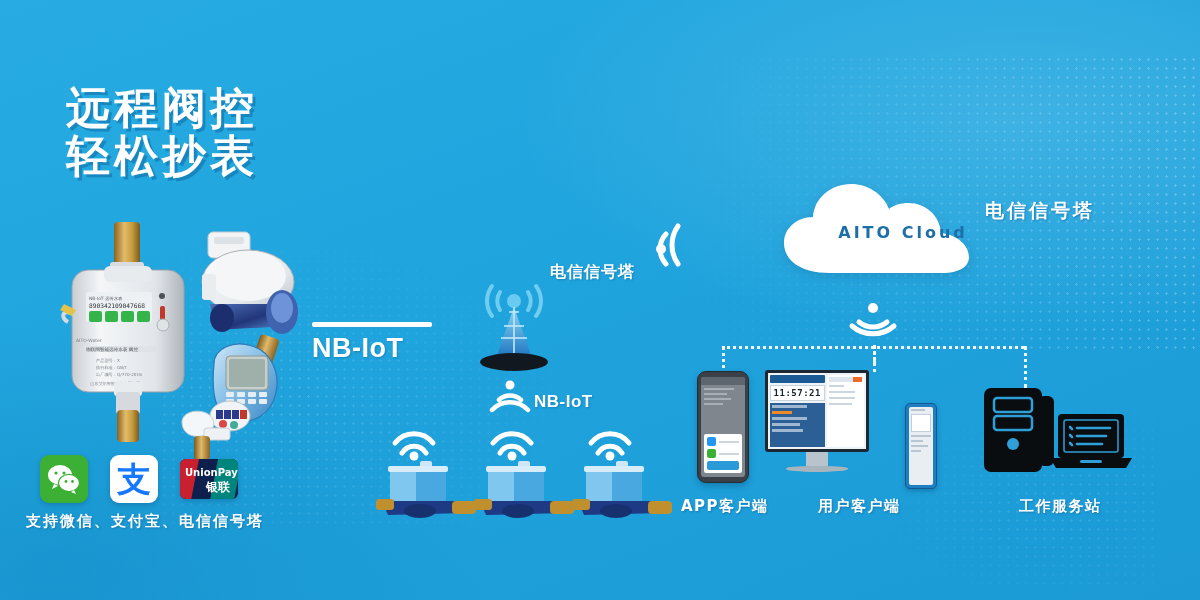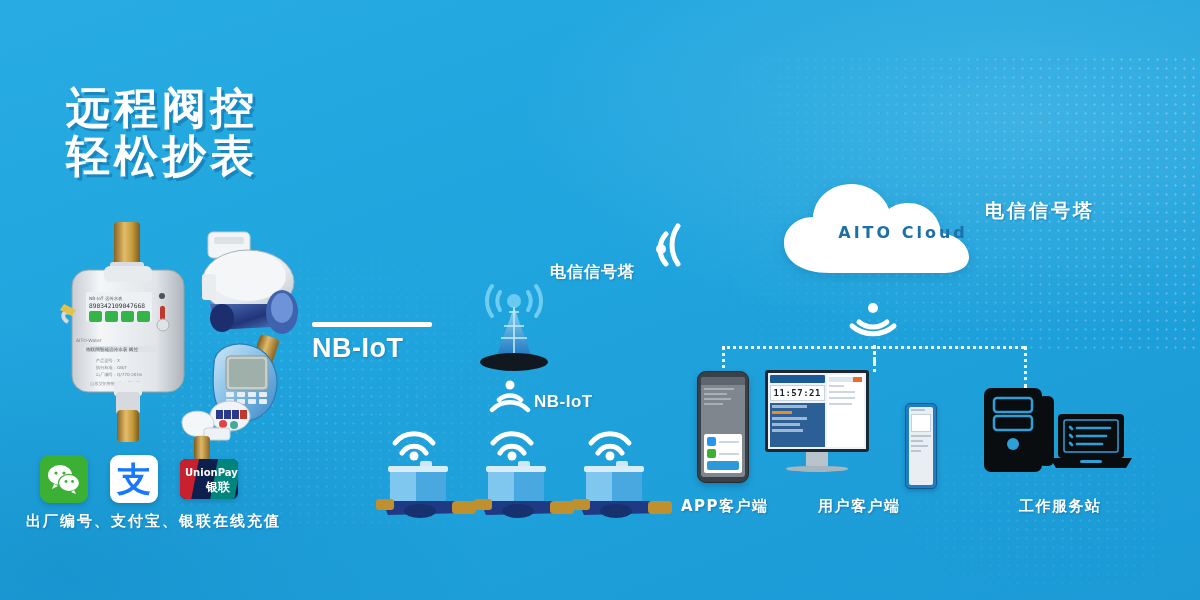--- a/index.html
+++ b/index.html
@@ -449,21 +449,21 @@
     <div class="pay-badge pay-union" style="width:58px;height:40px;">
       <svg width="58" height="40" viewBox="0 0 58 40">
         <rect x="0" y="0" width="20" height="40" fill="#c8202e" transform="skewX(-11)"></rect>
         <rect x="19" y="0" width="20" height="40" fill="#0d1f4c" transform="skewX(-11)"></rect>
         <rect x="38" y="0" width="24" height="40" fill="#00857d" transform="skewX(-11)"></rect>
         <text x="5" y="17" font-size="10" font-weight="bold" fill="#ffffff" font-family="DejaVu Sans, sans-serif">UnionPay</text>
         <text x="26" y="32" font-size="12" font-weight="bold" fill="#ffffff" font-family="DejaVu Sans, sans-serif">银联</text>
       </svg>
     </div>
   </div>
-  <div class="pay-caption">出厂编号、支付宝、银联在线充值</div>
+  <div class="pay-caption">支持微信、支付宝、电信信号塔</div>
 
   <div class="phone">
     <div class="phone-screen">
       <div class="phone-top"></div>
       <div class="phone-lines">
         <i></i>
           <i style="width:60%"></i>
           <i style="width:70%"></i>
           <i style="width:50%"></i>
       </div>

